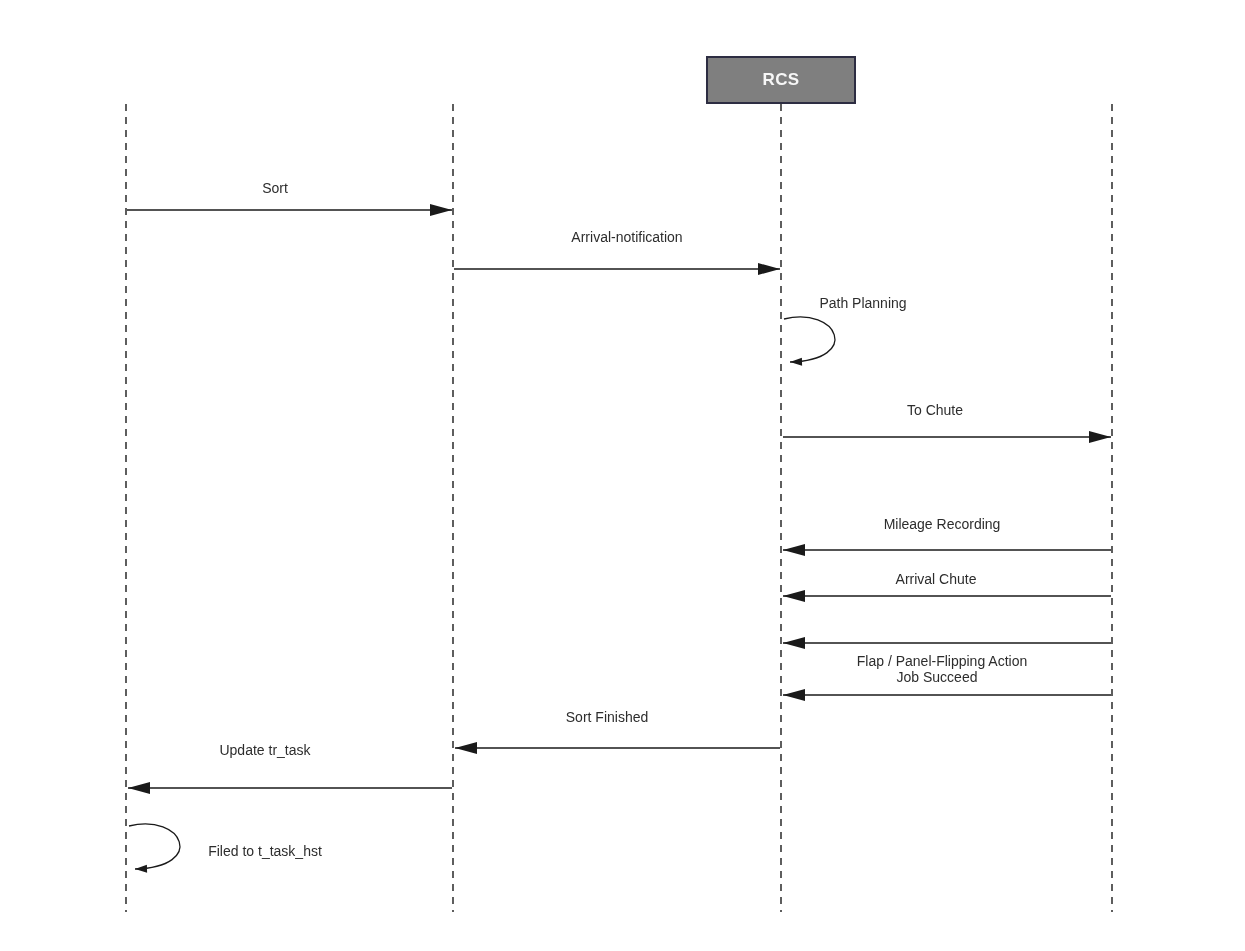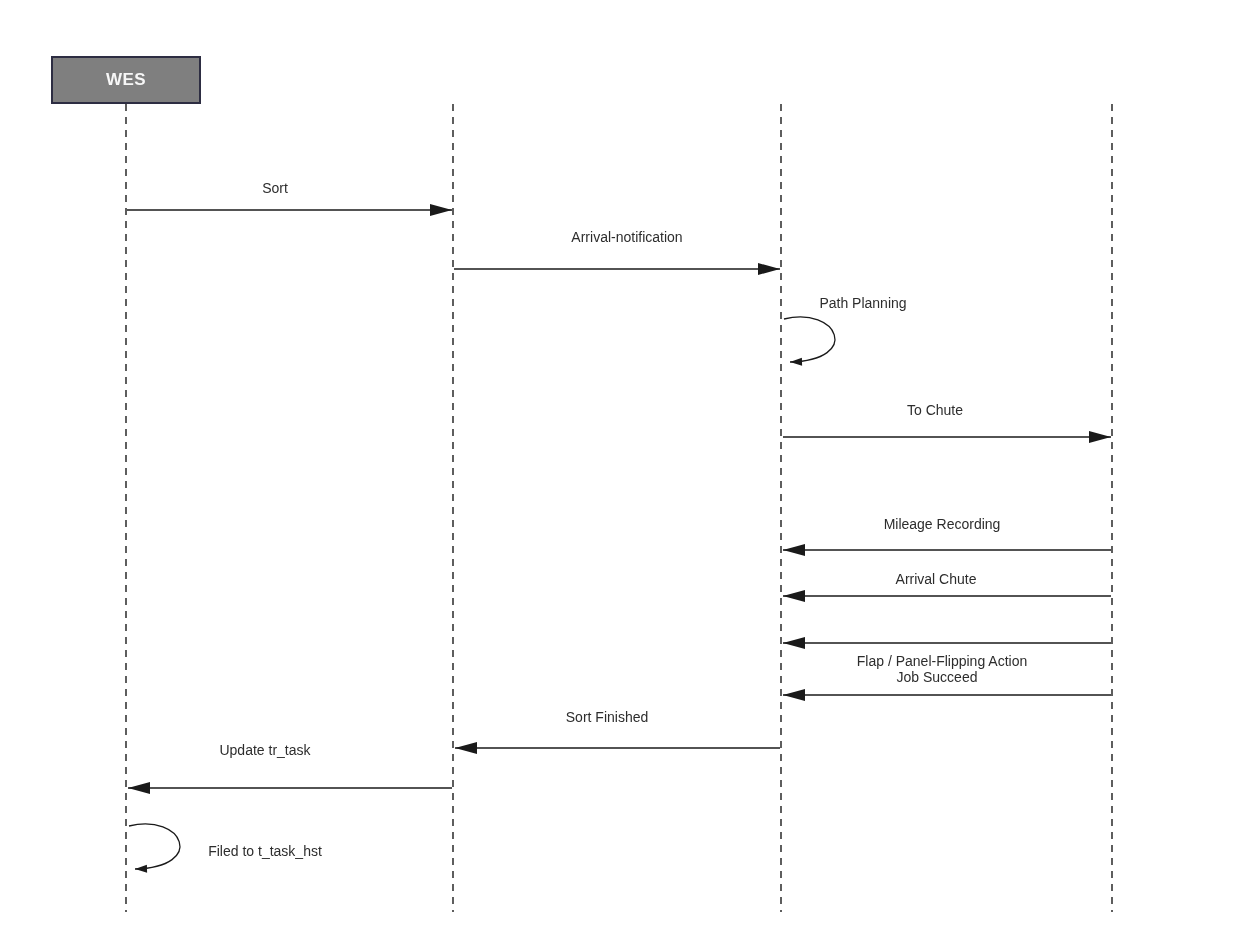--- a/index.html
+++ b/index.html
@@ -80,22 +80,22 @@
     <line class="message" x1="783" y1="437" x2="1111" y2="437" marker-end="url(#arrowMain)"></line>
     <line class="message" x1="1111" y1="550" x2="783" y2="550" marker-end="url(#arrowMain)"></line>
     <line class="message" x1="1111" y1="596" x2="783" y2="596" marker-end="url(#arrowMain)"></line>
     <line class="message" x1="1111" y1="643" x2="783" y2="643" marker-end="url(#arrowMain)"></line>
     <line class="message" x1="1111" y1="695" x2="783" y2="695" marker-end="url(#arrowMain)"></line>
     <line class="message" x1="780" y1="748" x2="455" y2="748" marker-end="url(#arrowMain)"></line>
     <line class="message" x1="452" y1="788" x2="128" y2="788" marker-end="url(#arrowMain)"></line>
     <path class="selfloop" d="M 129 826 C 183 813, 207 867, 135 869" marker-end="url(#arrowSmall)"></path>
   </svg>
 
-  <div class="actor" style="left:51px;  top:56px;">
-    <span>WES</span>
+  <div class="actor" style="left:706px; top:56px;">
+    <span>RCS</span>
   </div>
 
   <div class="msg-label" style="left:275px; top:179px;">Sort</div>
   <div class="msg-label" style="left:627px; top:228px;">Arrival-notification</div>
   <div class="msg-label" style="left:863px; top:294px;">Path Planning</div>
   <div class="msg-label" style="left:935px; top:401px;">To Chute</div>
   <div class="msg-label" style="left:942px; top:515px;">Mileage Recording</div>
   <div class="msg-label" style="left:936px; top:570px;">Arrival Chute</div>
   <div class="msg-label" style="left:942px; top:615px;margin-top:37px;">Flap / Panel-Flipping Action</div>
   <div class="msg-label" style="left:937px; top:668px;">Job Succeed</div>

